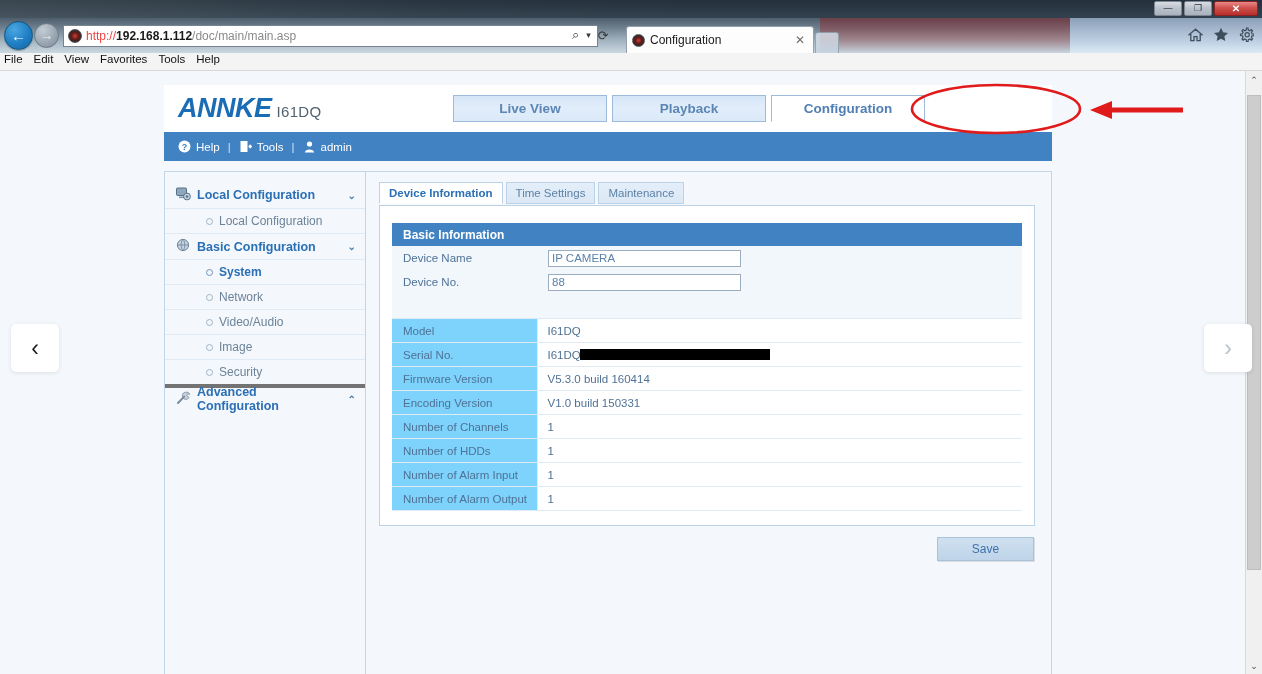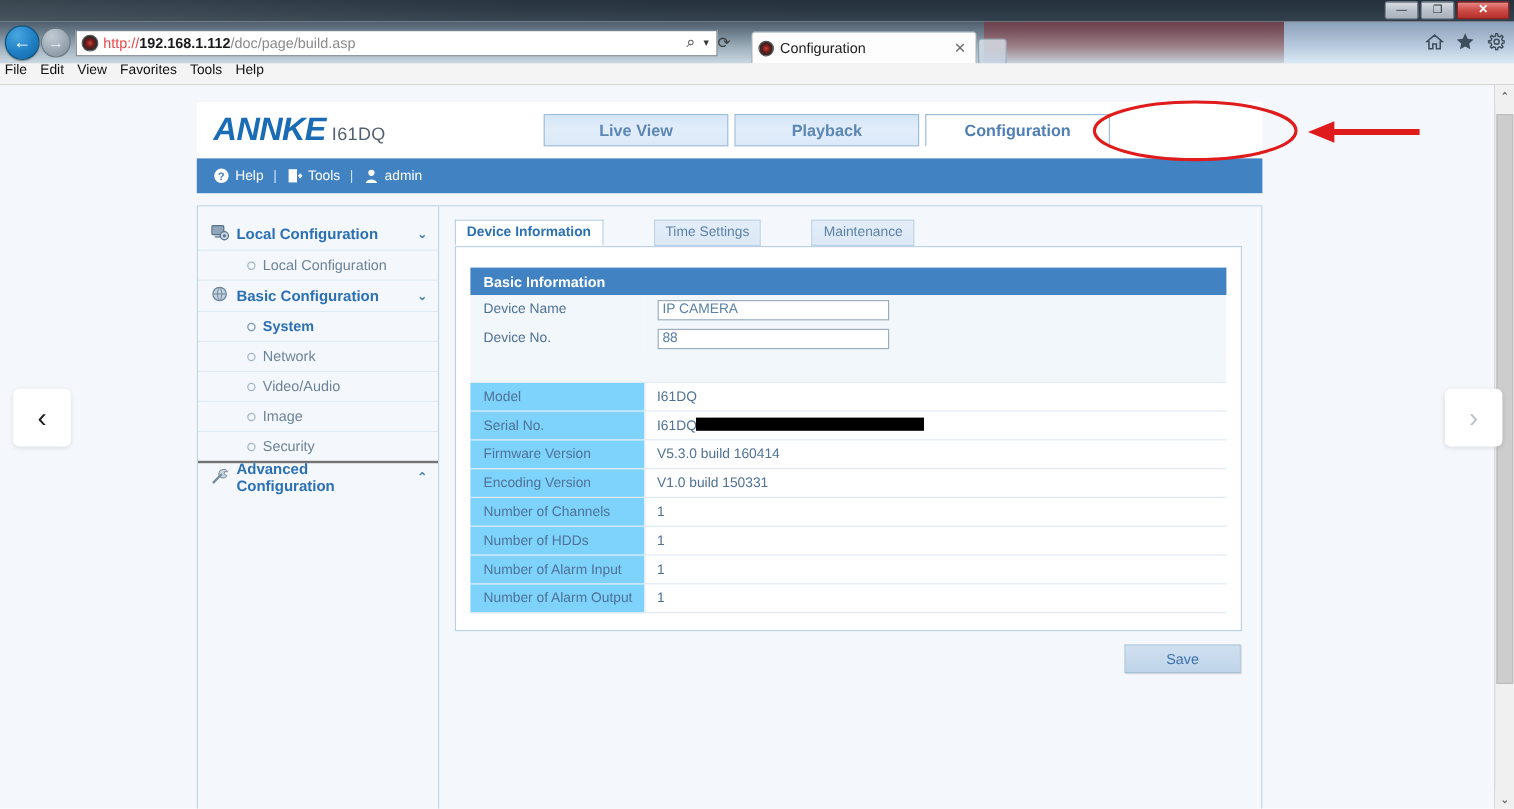--- a/index.html
+++ b/index.html
@@ -202,21 +202,21 @@
   }
   .side-item .bullet {
     width: 7px; height: 7px; border-radius: 50%;
     border: 1px solid #9fb4c6; background: #f4f8fc; flex: 0 0 auto;
   }
   .side-item.selected { color: #2b6fb5; font-weight: bold; }
   .side-item.selected .bullet { border-color: #6f93b4; }
 
   
   #config-main { flex: 1 1 auto; padding: 10px 16px 0 13px; }
-  #sub-tabs { display: flex; align-items: center; height: 23px; gap: 39px; }
+  #sub-tabs { display: flex; align-items: flex-start; height: 23px; }
   .sub-tab {
     height: 22px; padding: 0 9px; display: flex; align-items: center;
     font-size: 11.5px; color: #5d82a6;
     background: linear-gradient(180deg,#e3eef9 0%, #dbe8f5 100%);
     border: 1px solid #bcd2e6; margin-right: 3px;
   }
   .sub-tab.active {
     background: #ffffff; color: #2b6fb5; font-weight: bold;
     border-bottom-color: #ffffff; position: relative; z-index: 2;
   }
@@ -295,21 +295,21 @@
   <div id="nav-row">
     <div class="reddish"></div>
     <div class="bluish"></div>
   </div>
 
   <div class="rnd-btn" id="back-button">←</div>
   <div class="rnd-btn" id="forward-button">→</div>
 
   <div id="address-bar">
     <div id="site-favicon"></div>
-    <div id="url-text"><span class="scheme">http://</span><b>192.168.1.112</b><span>/doc/page/build.asp</span></div>
+    <div id="url-text"><span class="scheme">http://</span><b>192.168.1.112</b><span>/doc/main/main.asp</span></div>
   </div>
   <div id="addr-actions">
     <span>⌕</span>
     <span style="font-size:9px">▾</span>
     <span>⟳</span>
   </div>
 
   <div id="tab-strip">
     <div id="browser-tab">
       <div class="tab-ico"></div>
@@ -433,21 +433,21 @@
           </div>
           <div class="side-item">
             <span class="bullet"></span>
             <span>Image</span>
           </div>
           <div class="side-item">
             <span class="bullet"></span>
             <span>Security</span>
           </div>
 
-          <div class="side-group" style="border-top:2px solid #737373">
+          <div class="side-group" style="border-top:4px solid #737373">
             <span>
               <svg width="15" height="14" viewBox="0 0 15 14">
                   <path d="M9.8 1.2 a3.6 3.6 0 1 0 3.3 5.2 l-2.4 -1.5 0.6 -1.9 2.6 0.2 A3.6 3.6 0 0 0 9.8 1.2 Z" fill="#c8d3dd" stroke="#7b8c9c" stroke-width="0.8"></path>
                   <path d="M8.2 5.6 L2 12" stroke="#7b8c9c" stroke-width="2" stroke-linecap="round"></path>
                 </svg>
             </span>
             <span class="grp-label">Advanced Configuration</span>
             <span class="chev">⌃</span>
           </div>
         </div>

